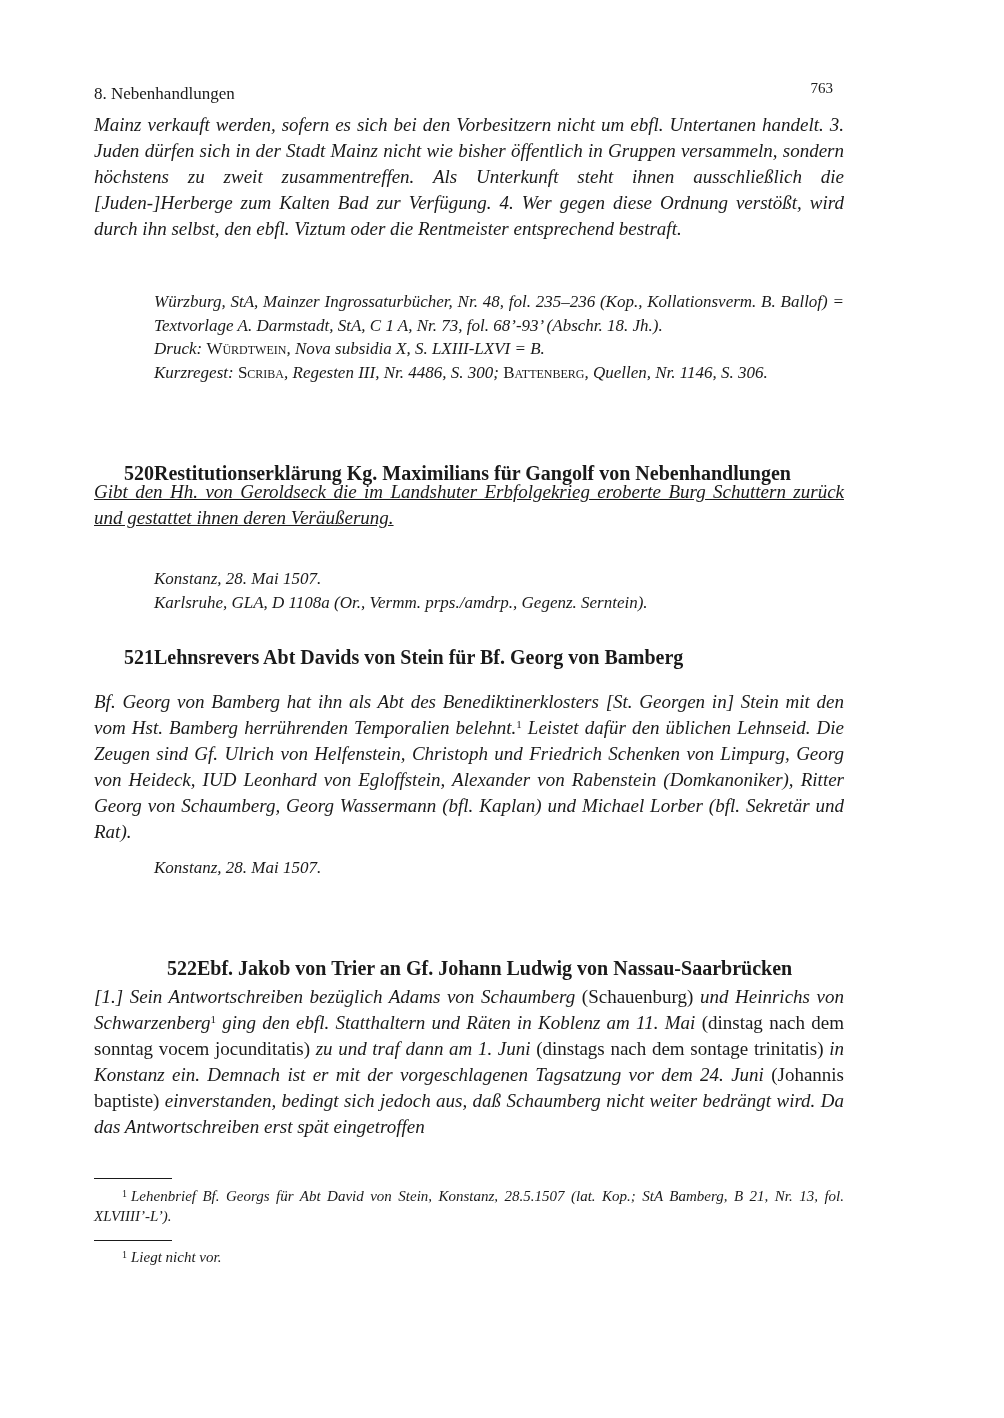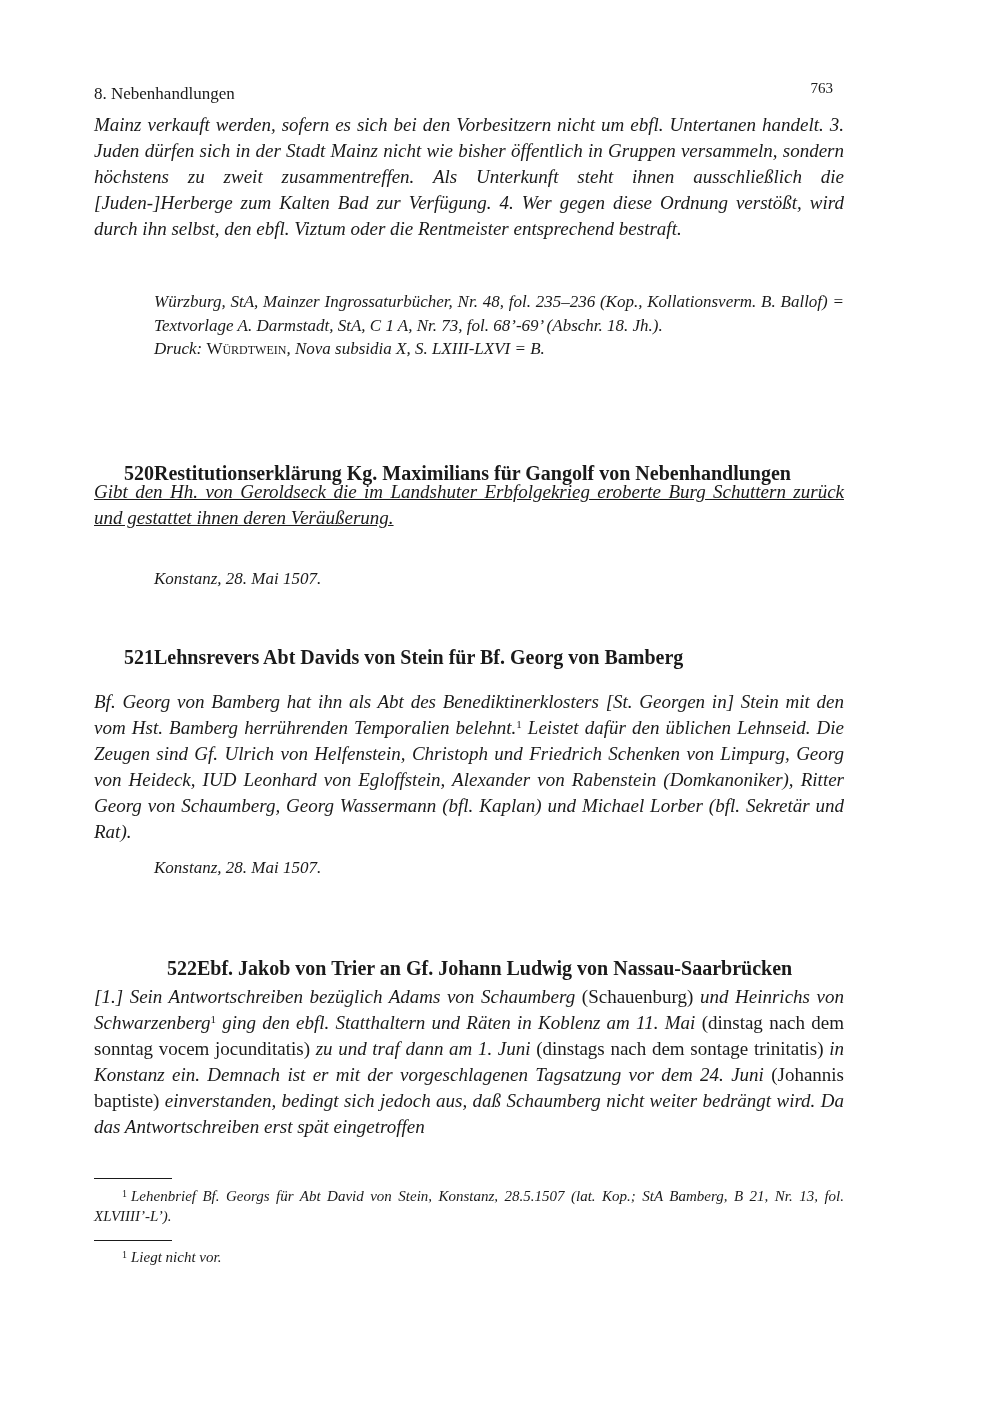--- a/index.html
+++ b/index.html
@@ -30,32 +30,34 @@
   <div class="running-head">
     <span class="running-title">8. Nebenhandlungen</span>
     <span class="page-number">763</span>
   </div>
 
   <div class="block" style="top:112px;">
     <p class="para i">Mainz verkauft werden, sofern es sich bei den Vorbesitzern nicht um ebfl. Untertanen handelt. 3. Juden dürfen sich in der Stadt Mainz nicht wie bisher öffentlich in Gruppen versammeln, sondern höchstens zu zweit zusammentreffen. Als Unterkunft steht ihnen ausschließlich die [Juden-]Herberge zum Kalten Bad zur Verfügung. 4. Wer gegen diese Ordnung verstößt, wird durch ihn selbst, den ebfl. Viztum oder die Rentmeister entsprechend bestraft.</p>
   </div>
 
   <div class="source" style="top:290px;">
-    <span class="line">Würzburg, StA, Mainzer Ingrossaturbücher, Nr. 48, fol. 235–236 (Kop., Kollationsverm. B. Ballof) = Textvorlage A. Darmstadt, StA, C 1 A, Nr. 73, fol. 68’-69’ (Abschr. 18. Jh.).</span>
+    <span class="line">Würzburg, StA, Mainzer Ingrossaturbücher, Nr. 48, fol. 235–236 (Kop., Kollationsverm. B. Ballof) = Textvorlage A. Darmstadt, StA, C 1 A, Nr. 73, fol. 68’-93’ (Abschr. 18. Jh.).</span>
     <span class="line"><span>Druck: </span><span class="sc">Würdtwein</span><span>, Nova subsidia X, S. LXIII-LXVI = B.</span></span>
+    <span class="line"><span>Kurzregest: </span><span class="sc">Scriba</span><span>, Regesten III, Nr. 4486, S. 300; </span><span class="sc">Battenberg</span><span>, Quellen, Nr. 1146, S. 306.</span></span>
   </div>
 
   <div class="heading" style="top:462px;">
     <span class="num">520</span><span>Restitutionserklärung Kg. Maximilians für Gangolf von Nebenhandlungen</span>
   </div>
   <div class="block" style="top:479px;text-decoration:underline;">
     <p class="para i">Gibt den Hh. von Geroldseck die im Landshuter Erbfolgekrieg eroberte Burg Schuttern zurück und gestattet ihnen deren Veräußerung.</p>
   </div>
   <div class="source" style="top:567px;">
     <span class="line">Konstanz, 28. Mai 1507.</span>
+    <span class="line">Karlsruhe, GLA, D 1108a (Or., Vermm. prps./amdrp., Gegenz. Serntein).</span>
   </div>
 
   <div class="heading" style="top:646px;">
     <span class="num">521</span><span>Lehnsrevers Abt Davids von Stein für Bf. Georg von Bamberg</span>
   </div>
   <div class="block" style="top:689px;font-family:Liberation Serif, serif;">
     <p class="para i"><span>Bf. Georg von Bamberg hat ihn als Abt des Benediktinerklosters [St. Georgen in] Stein mit den vom Hst. Bamberg herrührenden Temporalien belehnt.</span><sup style="font-style:normal">1</sup><span> Leistet dafür den üblichen Lehnseid. Die Zeugen sind Gf. Ulrich von Helfenstein, Christoph und Friedrich Schenken von Limpurg, Georg von Heideck, IUD Leonhard von Egloffstein, Alexander von Rabenstein (Domkanoniker), Ritter Georg von Schaumberg, Georg Wassermann (bfl. Kaplan) und Michael Lorber (bfl. Sekretär und Rat).</span></p>
   </div>
   <div class="source" style="top:856px;">
     <span class="line">Konstanz, 28. Mai 1507.</span>

